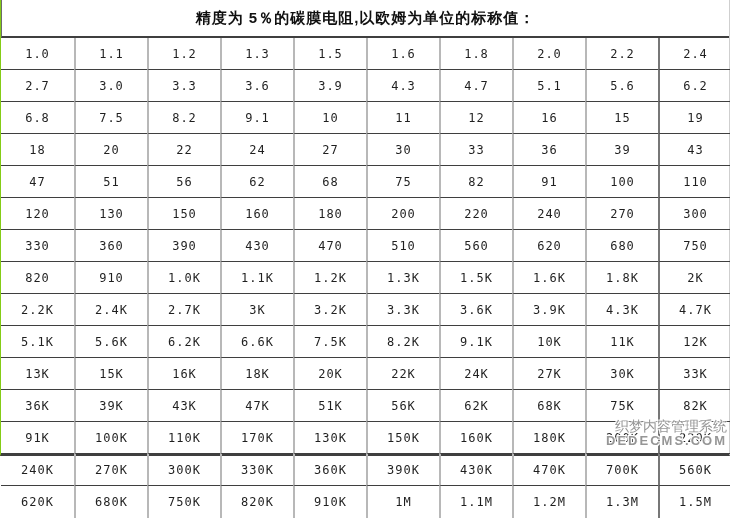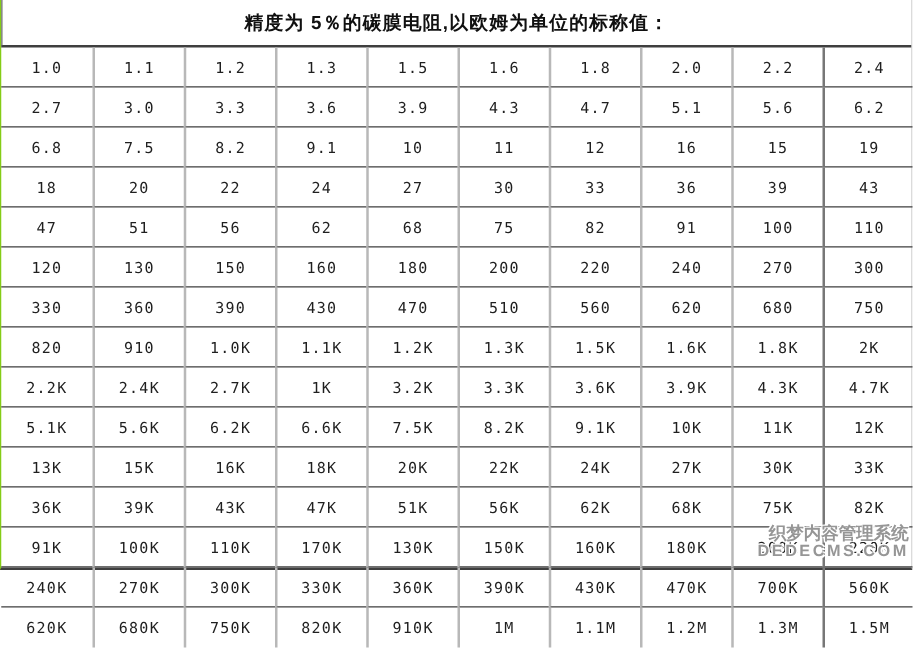--- a/index.html
+++ b/index.html
@@ -65,21 +65,21 @@
   .watermark {
     position: absolute;
     right: 2px;
     bottom: 5px;
     text-align: right;
     pointer-events: none;
     line-height: 1.15;
   }
   .watermark .wm-line1 {
     font-family: "Liberation Sans", "DejaVu Sans", sans-serif;
-    font-weight: bold;
+    font-weight: normal;
     font-size: 14px;
     color: var(--watermark);
     text-shadow: 1px 1px 0 #ffffff, -1px -1px 0 #ffffff, 1px -1px 0 #ffffff, -1px 1px 0 #ffffff;
   }
   .watermark .wm-line2 {
     font-family: "Liberation Sans", "DejaVu Sans", sans-serif;
     font-weight: bold;
     font-size: 13px;
     letter-spacing: 2px;
     color: var(--watermark);
@@ -190,21 +190,21 @@
           <td>1.3K</td>
           <td>1.5K</td>
           <td>1.6K</td>
           <td>1.8K</td>
           <td>2K</td>
         </tr>
         <tr>
           <td>2.2K</td>
           <td>2.4K</td>
           <td>2.7K</td>
-          <td>1K</td>
+          <td>3K</td>
           <td>3.2K</td>
           <td>3.3K</td>
           <td>3.6K</td>
           <td>3.9K</td>
           <td>4.3K</td>
           <td>4.7K</td>
         </tr>
         <tr>
           <td>5.1K</td>
           <td>5.6K</td>

